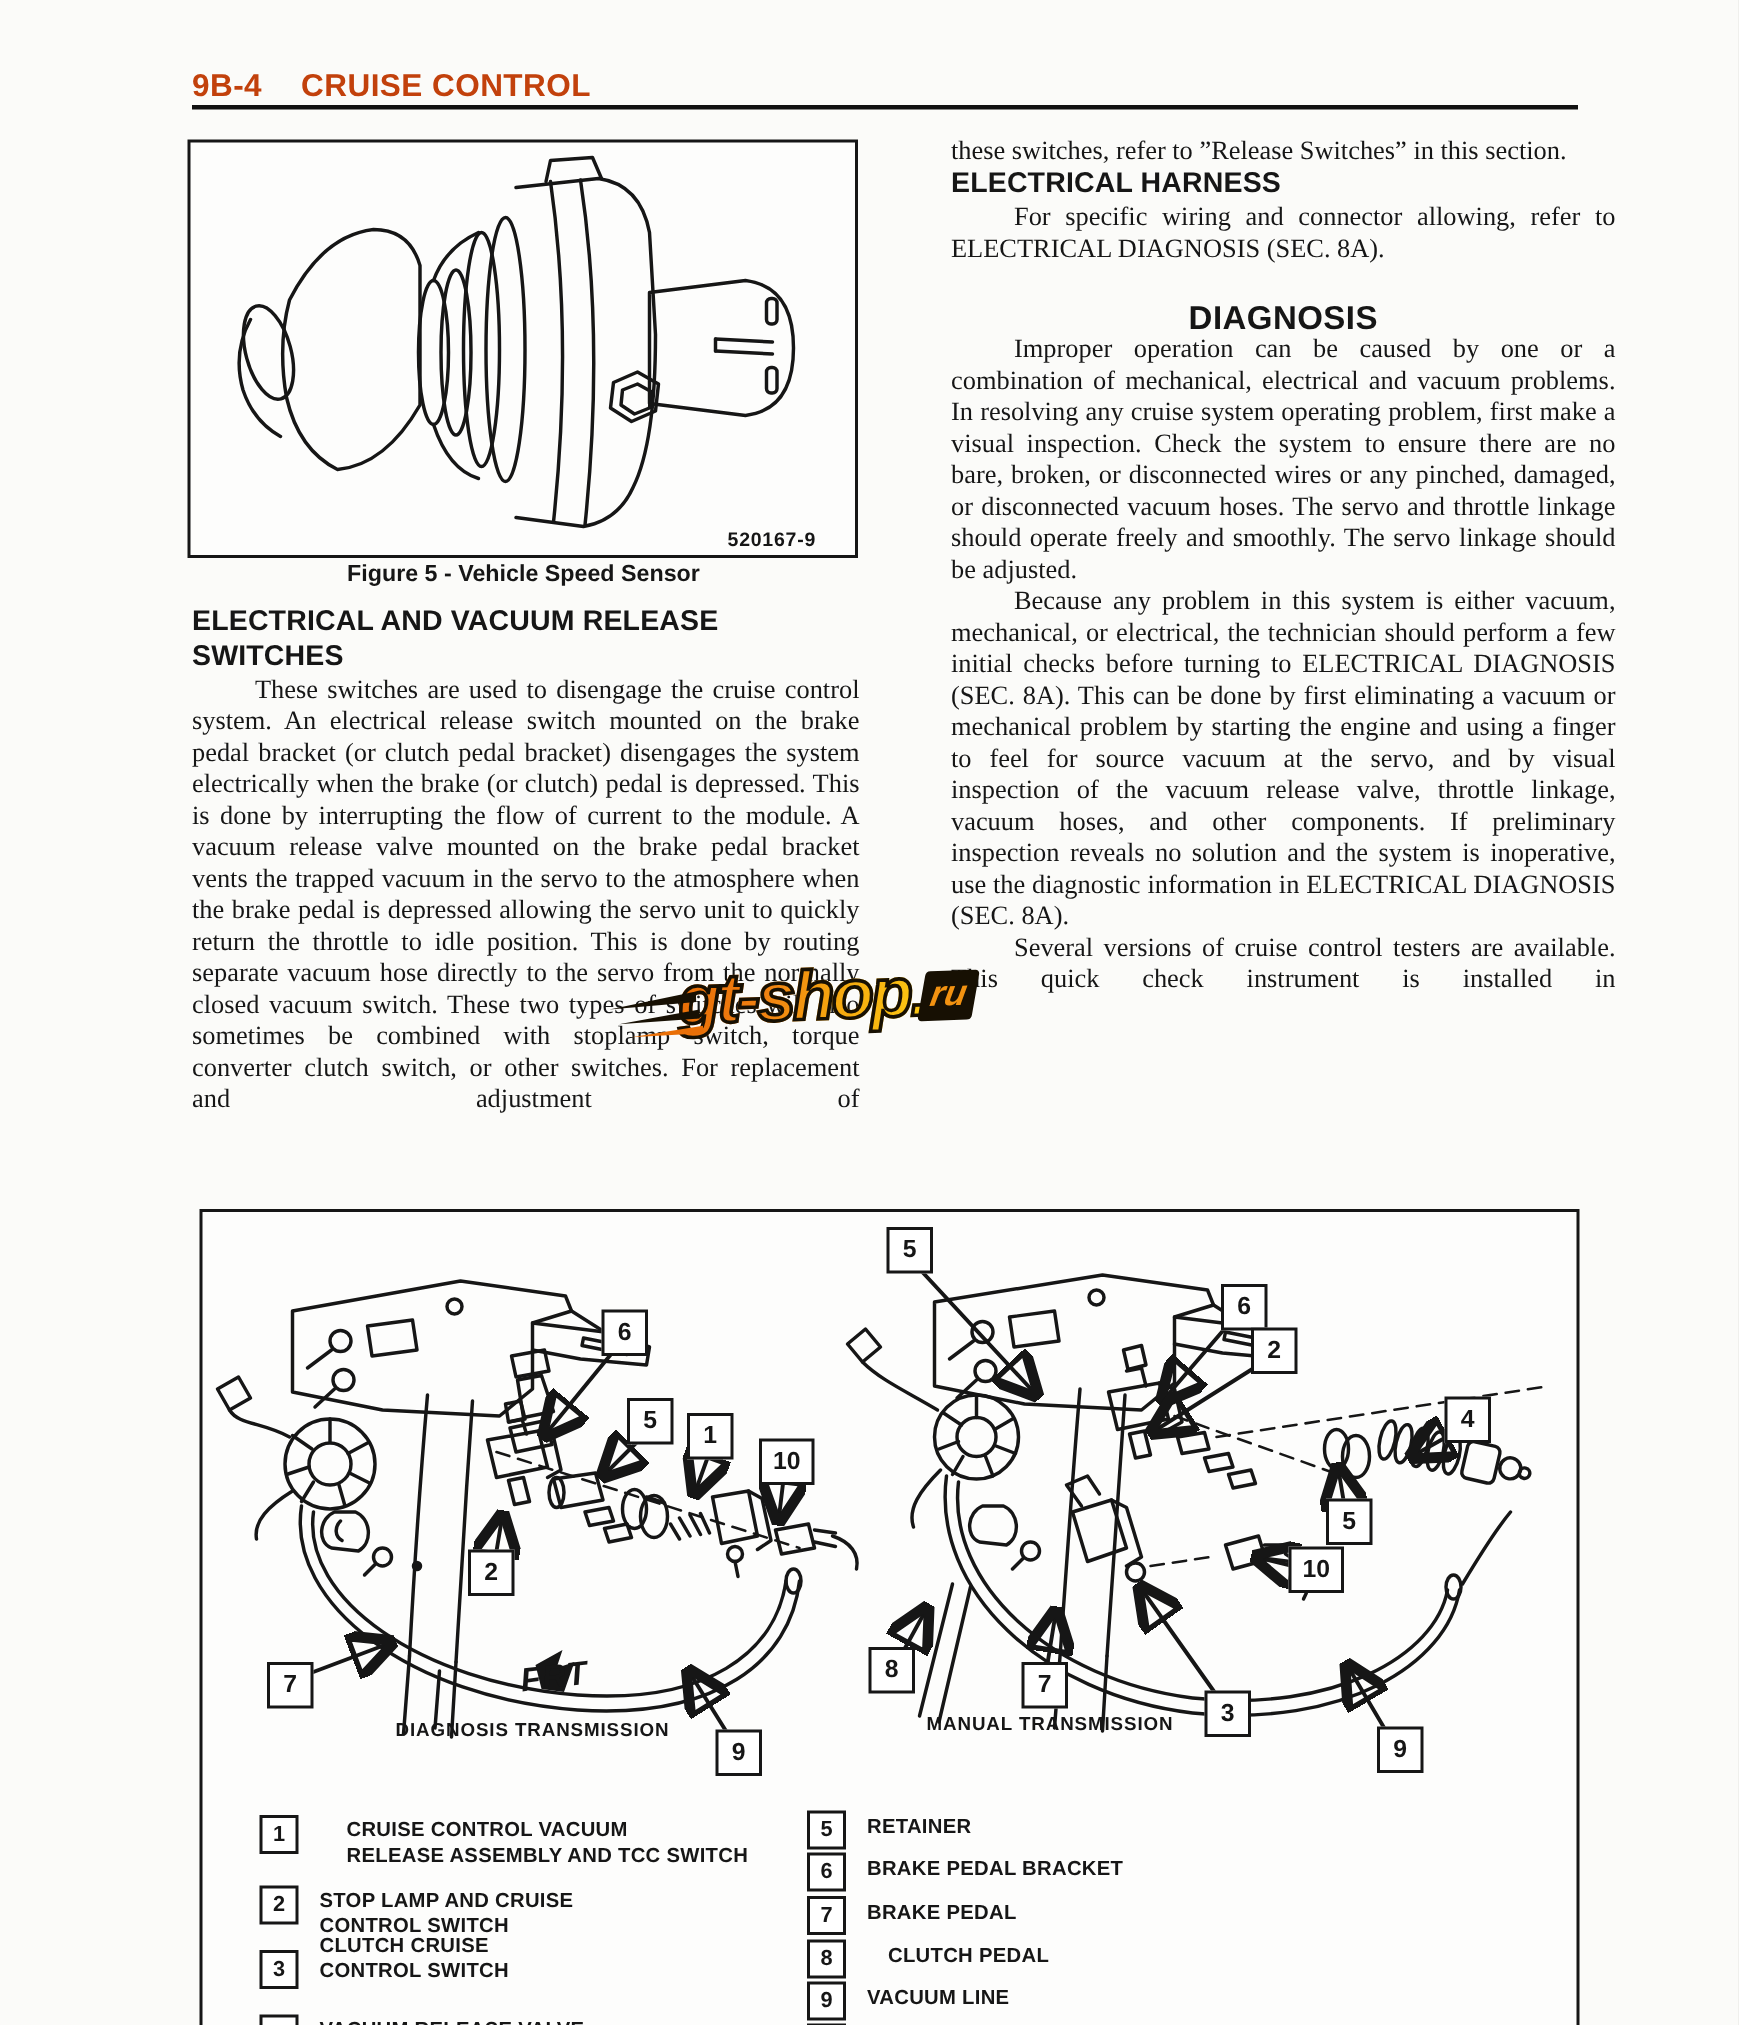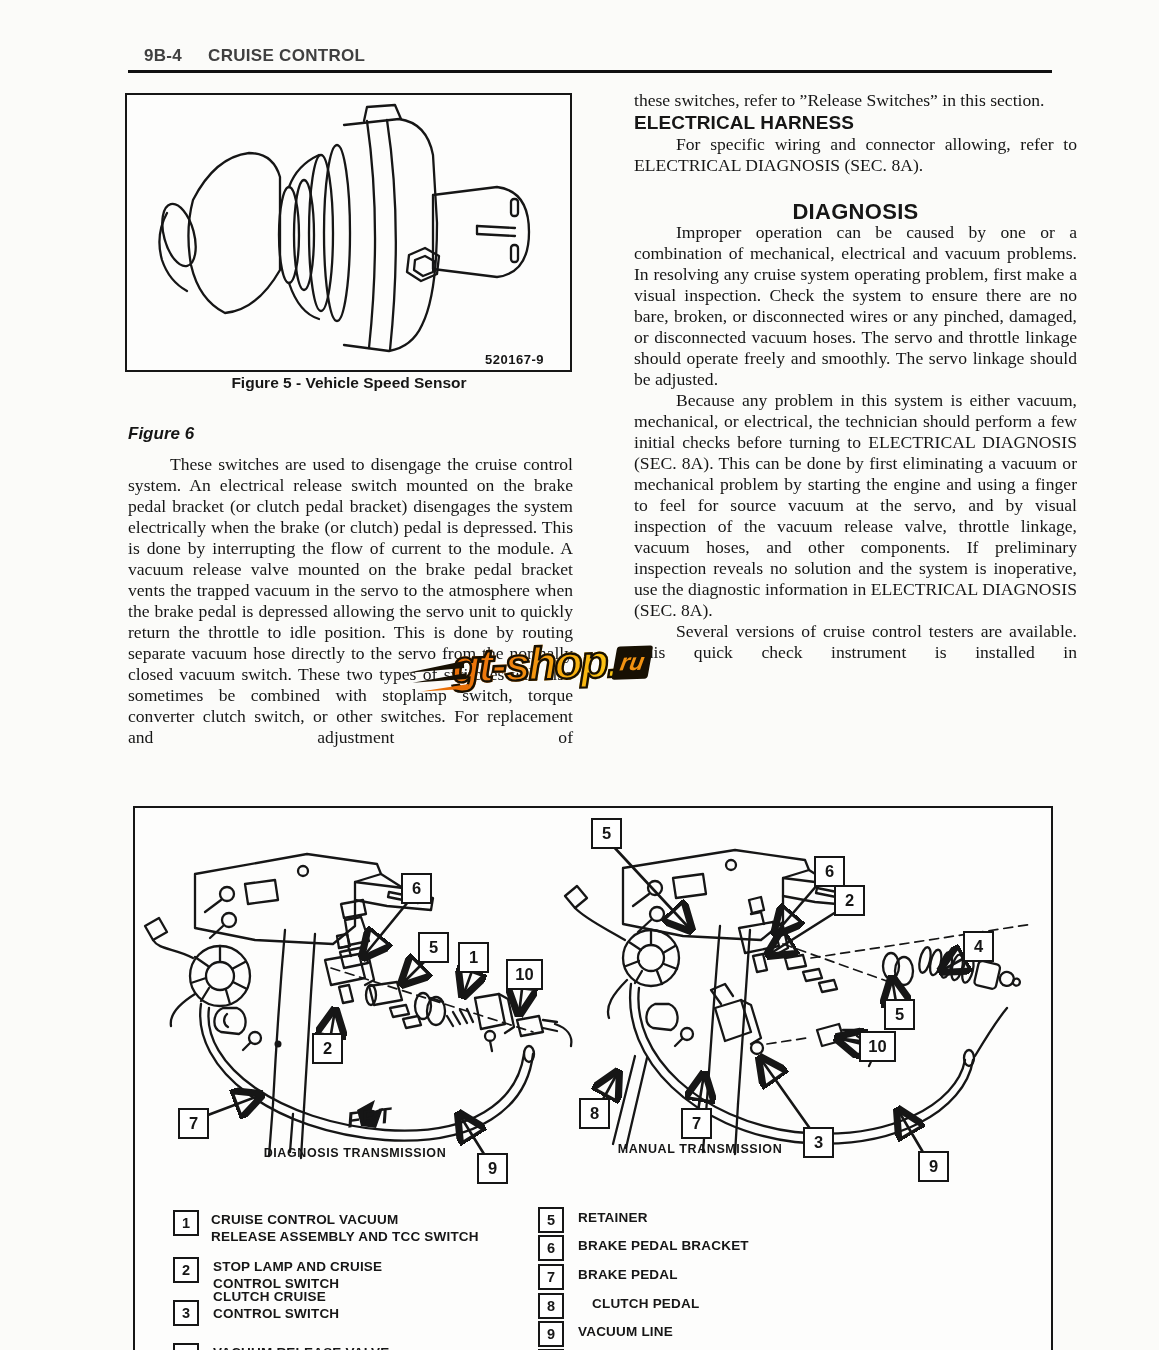--- a/index.html
+++ b/index.html
@@ -1,20 +1,20 @@
 <!DOCTYPE html>
 <html><head>
 <meta charset="utf-8">
 <style>
   html,body{margin:0;padding:0;background:#e8e8e4;}
   .page{position:relative;width:1159px;height:1350px;background:#fbfbf9;overflow:hidden;
         font-family:"Liberation Serif",serif;color:#161616;}
   
-  .hdr{position:absolute;left:144px;top:46px;font-family:"Liberation Sans",sans-serif;
-       font-weight:700;font-size:17px;letter-spacing:.3px;color:#404040;}
+  .hdr{position:absolute;left:128px;top:46px;font-family:"Liberation Sans",sans-serif;
+       font-weight:700;font-size:21px;letter-spacing:.3px;color:#c2410c;}
   .hdr .code{margin-right:26px;}
   .hdr-rule{position:absolute;left:128px;top:70px;width:924px;height:3px;background:#111;}
   
   .fig5{position:absolute;left:125px;top:93px;width:443px;height:275px;border:2.5px solid #161616;background:#fdfdfc;}
   .fig5 svg{display:block;width:100%;height:100%;}
   .partnum{position:absolute;right:26px;bottom:3px;font-family:"Liberation Sans",sans-serif;
            font-weight:700;font-size:13px;letter-spacing:.5px;}
   .fig5cap{position:absolute;left:125px;top:374px;width:448px;text-align:center;
            font-family:"Liberation Sans",sans-serif;font-weight:700;font-size:15.5px;}
   
@@ -108,21 +108,21 @@
       <rect x="384" y="150" width="7" height="17" rx="3" fill="#161616"></rect>
       <path d="M350,131 L388,133"></path>
       <path d="M350,139 L388,141"></path>
       <path d="M350,131 L350,139"></path>
     </svg>
     <div class="partnum">520167-9</div>
   </div>
   <div class="fig5cap">Figure 5 - Vehicle Speed Sensor</div>
 
   <section class="col leftcol">
-    <div class="figref">Figure 6</div>
+    <h2 class="sanshead">ELECTRICAL AND VACUUM RELEASE SWITCHES</h2>
     <p class="ind fill">These switches are used to disengage the cruise control system. An electrical release switch mounted on the brake pedal bracket (or clutch pedal bracket) disengages the system electrically when the brake (or clutch) pedal is depressed. This is done by interrupting the flow of current to the module. A vacuum release valve mounted on the brake pedal bracket vents the trapped vacuum in the servo to the atmosphere when the brake pedal is depressed allowing the servo unit to quickly return the throttle to idle position. This is done by routing separate vacuum hose directly to the servo from the normally closed vacuum switch. These two types of switches will also sometimes be combined with stoplamp switch, torque converter clutch switch, or other switches. For replacement and adjustment of</p>
   </section>
 
   <section class="col rightcol">
     <p>these switches, refer to ”Release Switches” in this section.</p>
     <h2 class="sanshead mt16">ELECTRICAL HARNESS</h2>
     <p class="ind mt8">For specific wiring and connector allowing, refer to ELECTRICAL DIAGNOSIS (SEC. 8A).</p>
     <h1 class="diag">DIAGNOSIS</h1>
     <p class="ind mt8">Improper operation can be caused by one or a combination of mechanical, electrical and vacuum problems. In resolving any cruise system operating problem, first make a visual inspection. Check the system to ensure there are no bare, broken, or disconnected wires or any pinched, damaged, or disconnected vacuum hoses. The servo and throttle linkage should operate freely and smoothly. The servo linkage should be adjusted.</p>
     <p class="ind">Because any problem in this system is either vacuum, mechanical, or electrical, the technician should perform a few initial checks before turning to ELECTRICAL DIAGNOSIS (SEC. 8A). This can be done by first eliminating a vacuum or mechanical problem by starting the engine and using a finger to feel for source vacuum at the servo, and by visual inspection of the vacuum release valve, throttle linkage, vacuum hoses, and other components. If preliminary inspection reveals no solution and the system is inoperative, use the diagnostic information in ELECTRICAL DIAGNOSIS (SEC. 8A).</p>
@@ -323,21 +323,21 @@
     <div class="co" style="left:783px;top:343px">9</div>
 
     <div class="frt">
       <span class="txt">FRT</span>
     </div>
 
     <div class="figlabel" style="left:110px;top:338px">DIAGNOSIS TRANSMISSION</div>
     <div class="figlabel" style="left:455px;top:334px">MANUAL TRANSMISSION</div>
 
     <div class="lg-box" style="left:38px;top:402px">1</div>
-    <div class="lg-label" style="left:76px;top:404px">CRUISE CONTROL VACUUM
+    <div class="lg-label" style="left:96px;top:404px">CRUISE CONTROL VACUUM
 RELEASE ASSEMBLY AND TCC SWITCH</div>
     <div class="lg-box" style="left:38px;top:449px">2</div>
     <div class="lg-label" style="left:78px;top:451px">STOP LAMP AND CRUISE
 CONTROL SWITCH</div>
     <div class="lg-box" style="left:38px;top:492px">3</div>
     <div class="lg-label" style="left:78px;top:481px">CLUTCH CRUISE
 CONTROL SWITCH</div>
     <div class="lg-box" style="left:38px;top:535px">4</div>
     <div class="lg-label" style="left:78px;top:537px">VACUUM RELEASE VALVE</div>
 

